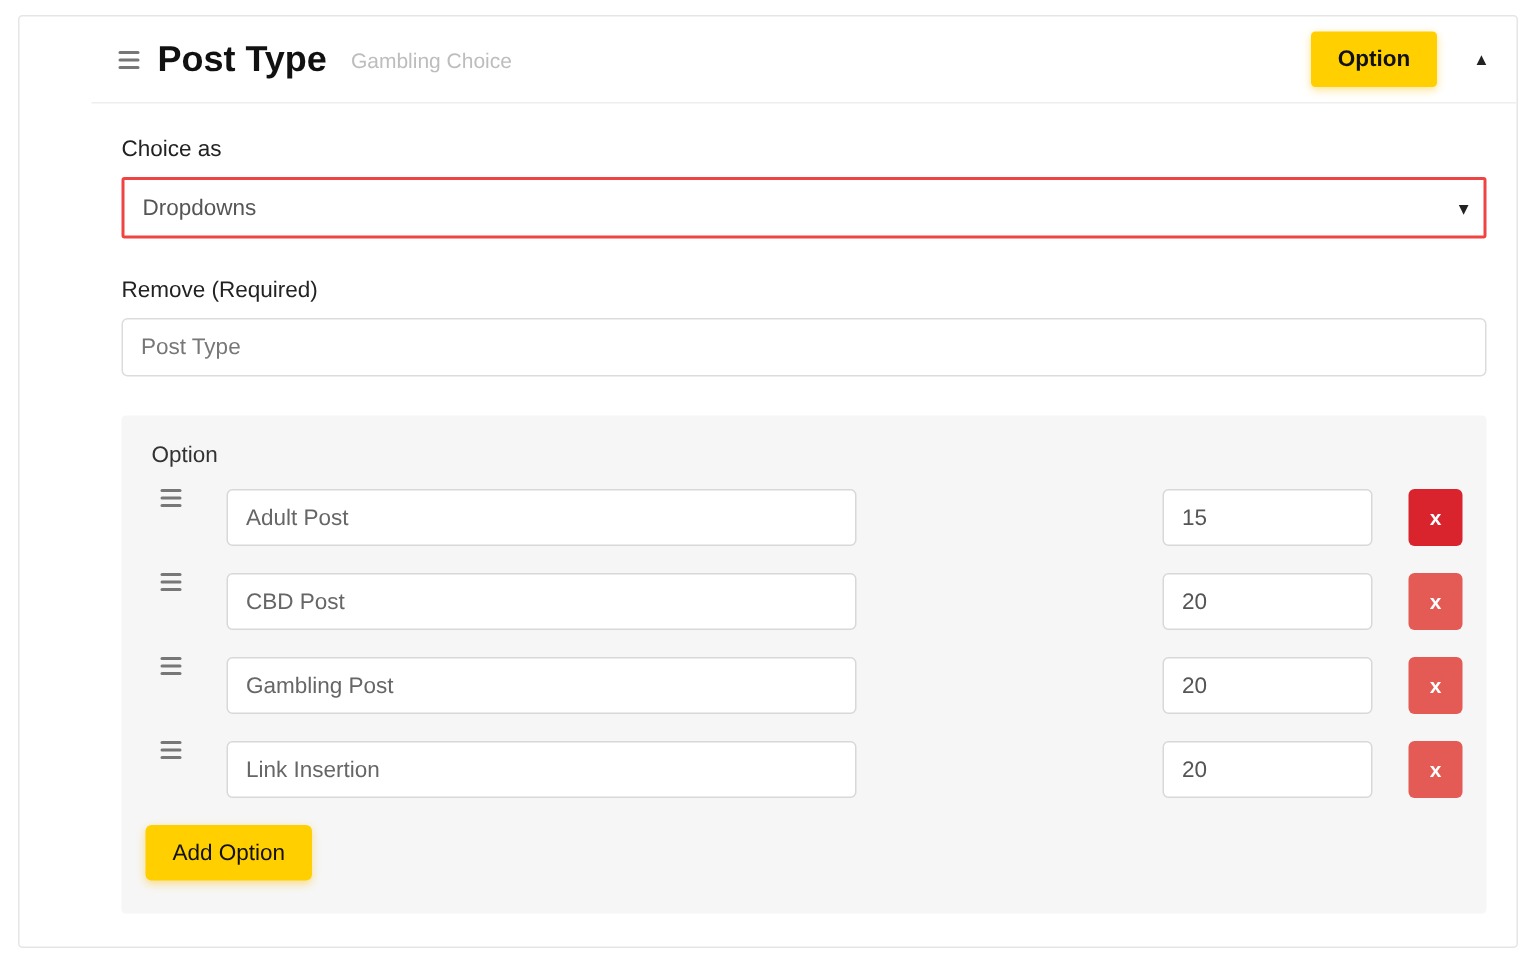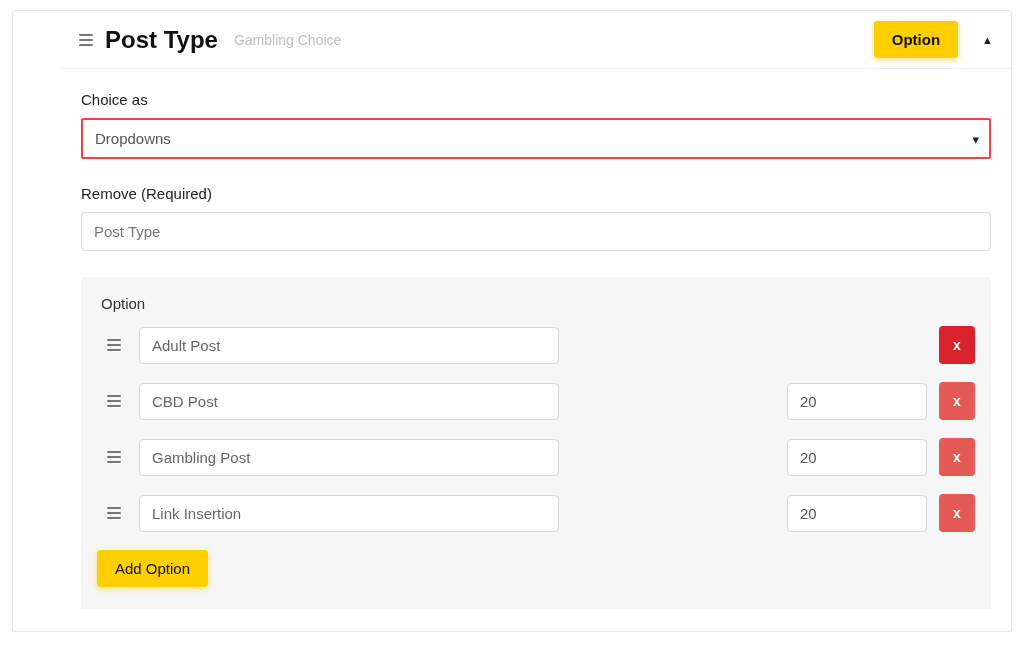--- a/index.html
+++ b/index.html
@@ -38,21 +38,21 @@
     font-size: 13px; color: #222; pointer-events: none;
   }
   .text-input {
     width: 100%; padding: 10px 12px; border: 1px solid #dcdcdc; border-radius: 4px;
     background: #fff; color: #777;
   }
   .section-gap { height: 26px; }
 
   .options-block { background: #f6f6f6; border-radius: 3px; padding: 18px 16px 22px; }
   .options-hdr { padding: 0 0 14px 4px; font-size: 15px; color: #333; }
-  .opt-row { display: flex; align-items: center; gap: 12px; margin-bottom: 18px; }
+  .opt-row { display: flex; gap: 24px; margin-bottom: 18px; }
   .opt-handle { width: 26px; display:flex; justify-content:center; margin-left: 4px;}
   .opt-input {
     flex: 0 0 420px; padding: 9px 12px; border: 1px solid #d8d8d8; border-radius: 4px;
     background: #fff; color: #666;
   }
   .opt-spacer { flex: 1; }
   .num-input {
     width: 140px; padding: 9px 12px; border: 1px solid #d8d8d8; border-radius: 4px;
     background: #fff; color: #555;
   }
@@ -110,20 +110,21 @@
       <div class="opt-row">
         <span class="opt-handle">
             <span class="drag-icon">
               <span></span>
               <span></span>
               <span></span>
             </span>
           </span>
         <input class="opt-input" type="text" value="Adult Post" style="">
         <span class="opt-spacer"></span>
+        <input class="num-input" type="text" value="15" style="">
         <button class="btn-del strong">x</button>
       </div>
 
       <div class="opt-row">
         <span class="opt-handle">
             <span class="drag-icon">
               <span></span>
               <span></span>
               <span></span>
             </span>

